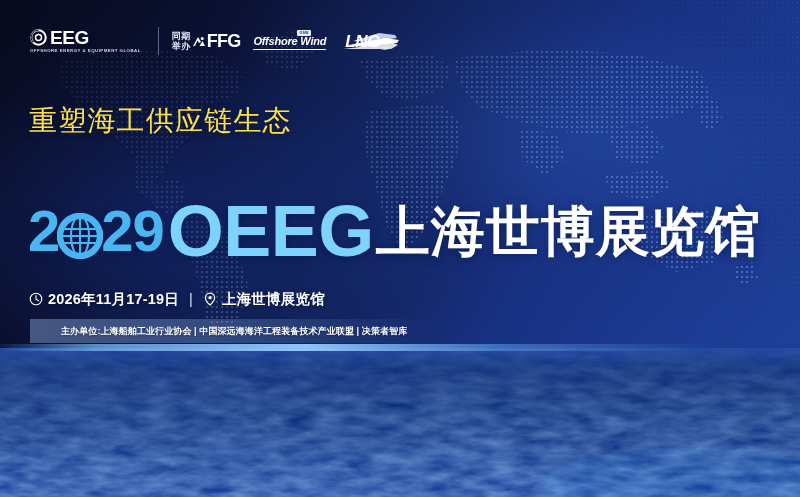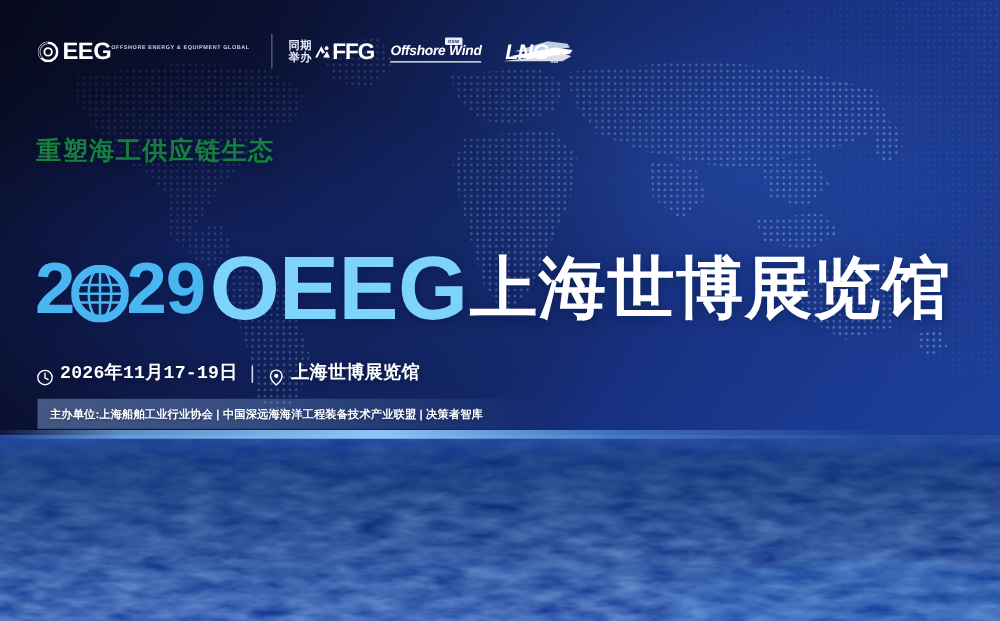--- a/index.html
+++ b/index.html
@@ -54,21 +54,21 @@
     background:linear-gradient(90deg, rgba(26,58,140,.2) 0%, rgba(120,180,240,.75) 12%, rgba(150,205,255,.95) 38%, rgba(90,150,225,.6) 62%, rgba(34,70,155,.25) 88%, rgba(20,45,120,.1) 100%);
     filter:blur(.4px);
   }
 
   
   .logobar{
     position:absolute; left:30px; top:22px;
     display:flex; align-items:center; gap:0;
     height:38px;
   }
-  .eeg{ display:flex; flex-direction:row; align-items:flex-start; }
+  .eeg{ display:flex; flex-direction:column; align-items:flex-start; }
   .eeg-top{ display:flex; align-items:center; gap:3px; }
   .eeg-mark{ width:17px; height:17px; flex:none; }
   .eeg-word{
     font-size:19px; font-weight:700; letter-spacing:-.4px; color:#ffffff;
     line-height:17px; font-family:"Liberation Sans",sans-serif;
   }
   .eeg-sub{
     margin-top:2px; font-size:4.4px; letter-spacing:.45px; color:#c9d6ec;
     line-height:6px; font-weight:700;
   }
@@ -94,21 +94,21 @@
   .lng svg{ position:absolute; left:0; top:0; }
   .lng-tx{
     position:absolute; left:6px; bottom:1px; font-size:17px; font-weight:800;
     color:#fff; font-style:italic; letter-spacing:-.4px;
   }
   .lng-sm{ position:absolute; left:42px; bottom:2px; font-size:4.6px; font-weight:700; color:#dbe6fa; }
 
   
   .h1{
     position:absolute; left:29px; top:104px;
-    font-size:20px; font-weight:700; color:#15803d; letter-spacing:1.2px;
+    font-size:28px; font-weight:400; color:#fde047; letter-spacing:1.2px;
     line-height:34px;
     text-shadow:0 1px 6px rgba(0,10,40,.55);
   }
   .h2{
     position:absolute; left:29px; top:150px;
     font-size:19.5px; font-weight:700; color:#ffffff; letter-spacing:.2px;
     line-height:26px; white-space:nowrap;
     text-shadow:0 1px 5px rgba(0,10,40,.5);
   }
 
@@ -140,28 +140,28 @@
   .meta{
     position:absolute; left:29px; top:289px;
     display:flex; align-items:center;
     font-size:14.5px; font-weight:700; color:#ffffff; letter-spacing:.2px;
     line-height:20px;
     text-shadow:0 1px 4px rgba(0,10,40,.5);
   }
   .meta svg{ display:block; }
   .meta .ic{ margin-right:5px; display:flex; align-items:center; }
   .meta .sep{ margin:0 10px; color:#cfe0ff; font-weight:400; }
-  .meta .grp{ display:flex; align-items:flex-end;font-family:Liberation Mono, monospace; }
+  .meta .grp{ display:flex; align-items:center; }
 
   
   .orgbar{
     position:absolute; left:30px; top:319px;
     width:400px; height:24px;
     display:flex; align-items:center;
-    padding-left:10px;
+    padding-left:31px;
     background:linear-gradient(90deg, rgba(150,185,235,.42) 0%, rgba(130,170,225,.32) 45%, rgba(90,135,205,.12) 85%, rgba(70,115,190,0) 100%);
   }
   .orgbar .txt{
     font-size:9px; font-weight:700; color:#ffffff; letter-spacing:.1px;
     line-height:12px; white-space:nowrap;
     text-shadow:0 1px 2px rgba(0,10,40,.4);
   }
 </style>
 </head>
 <body>

